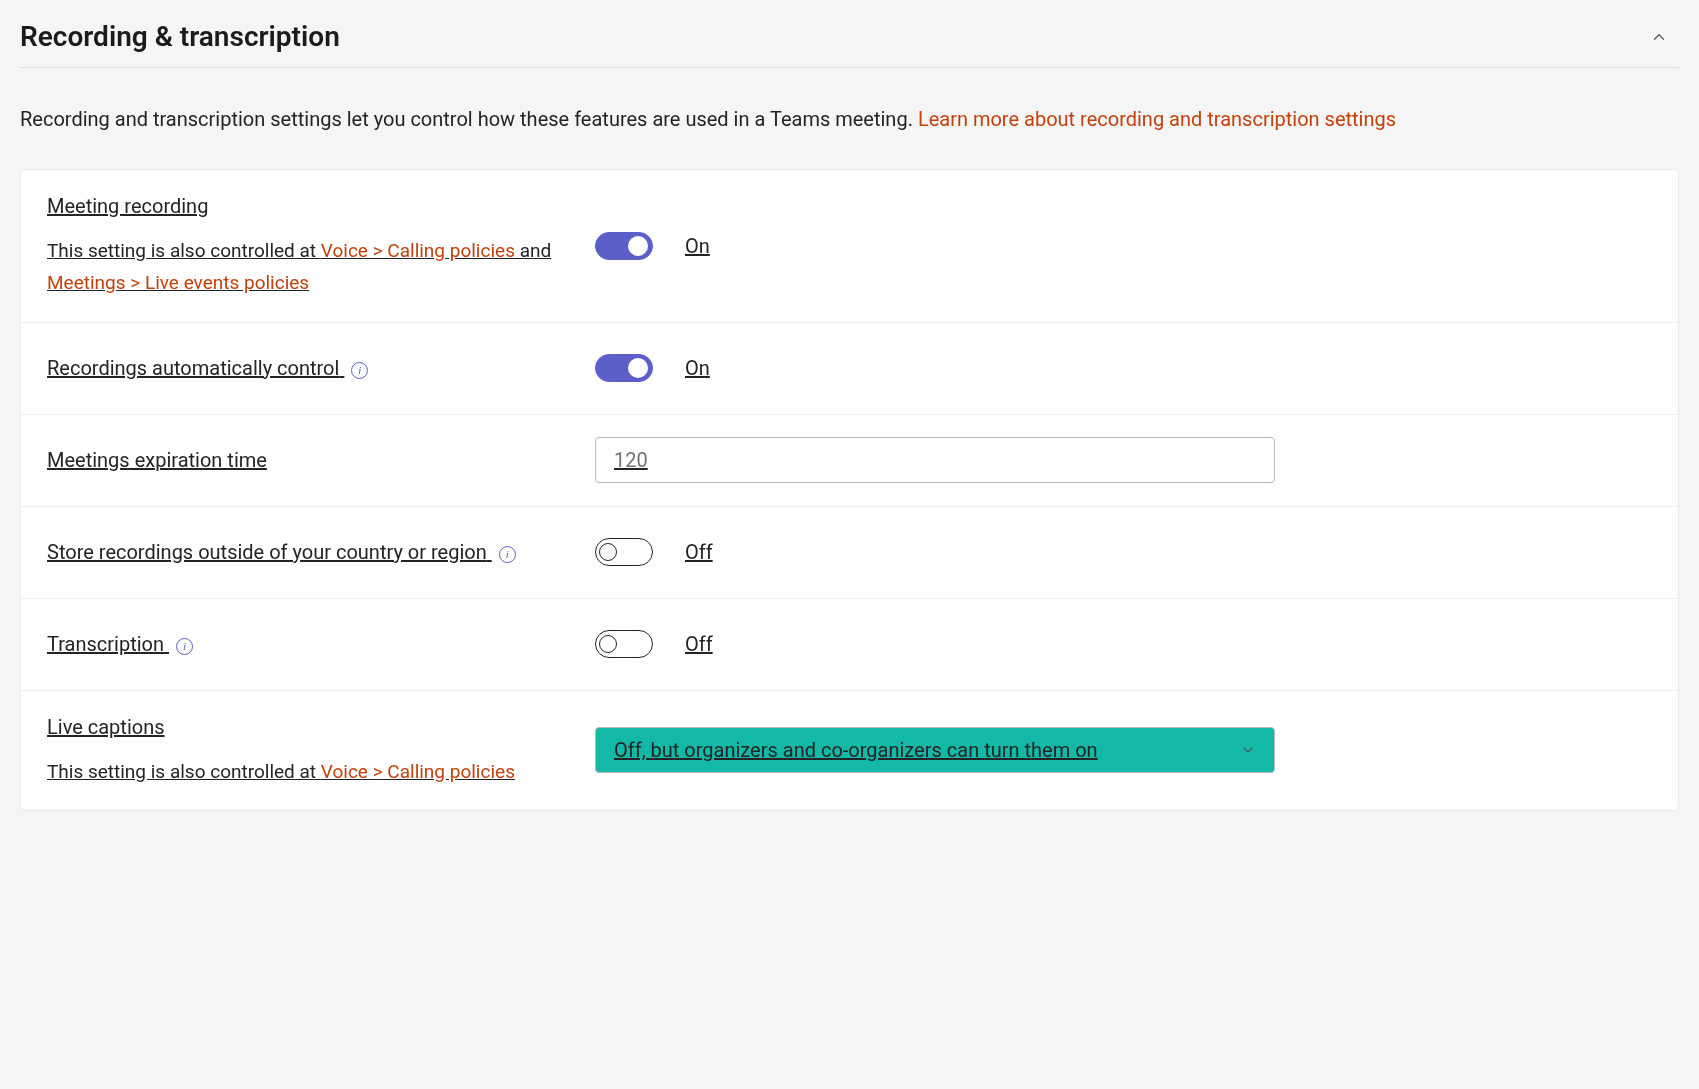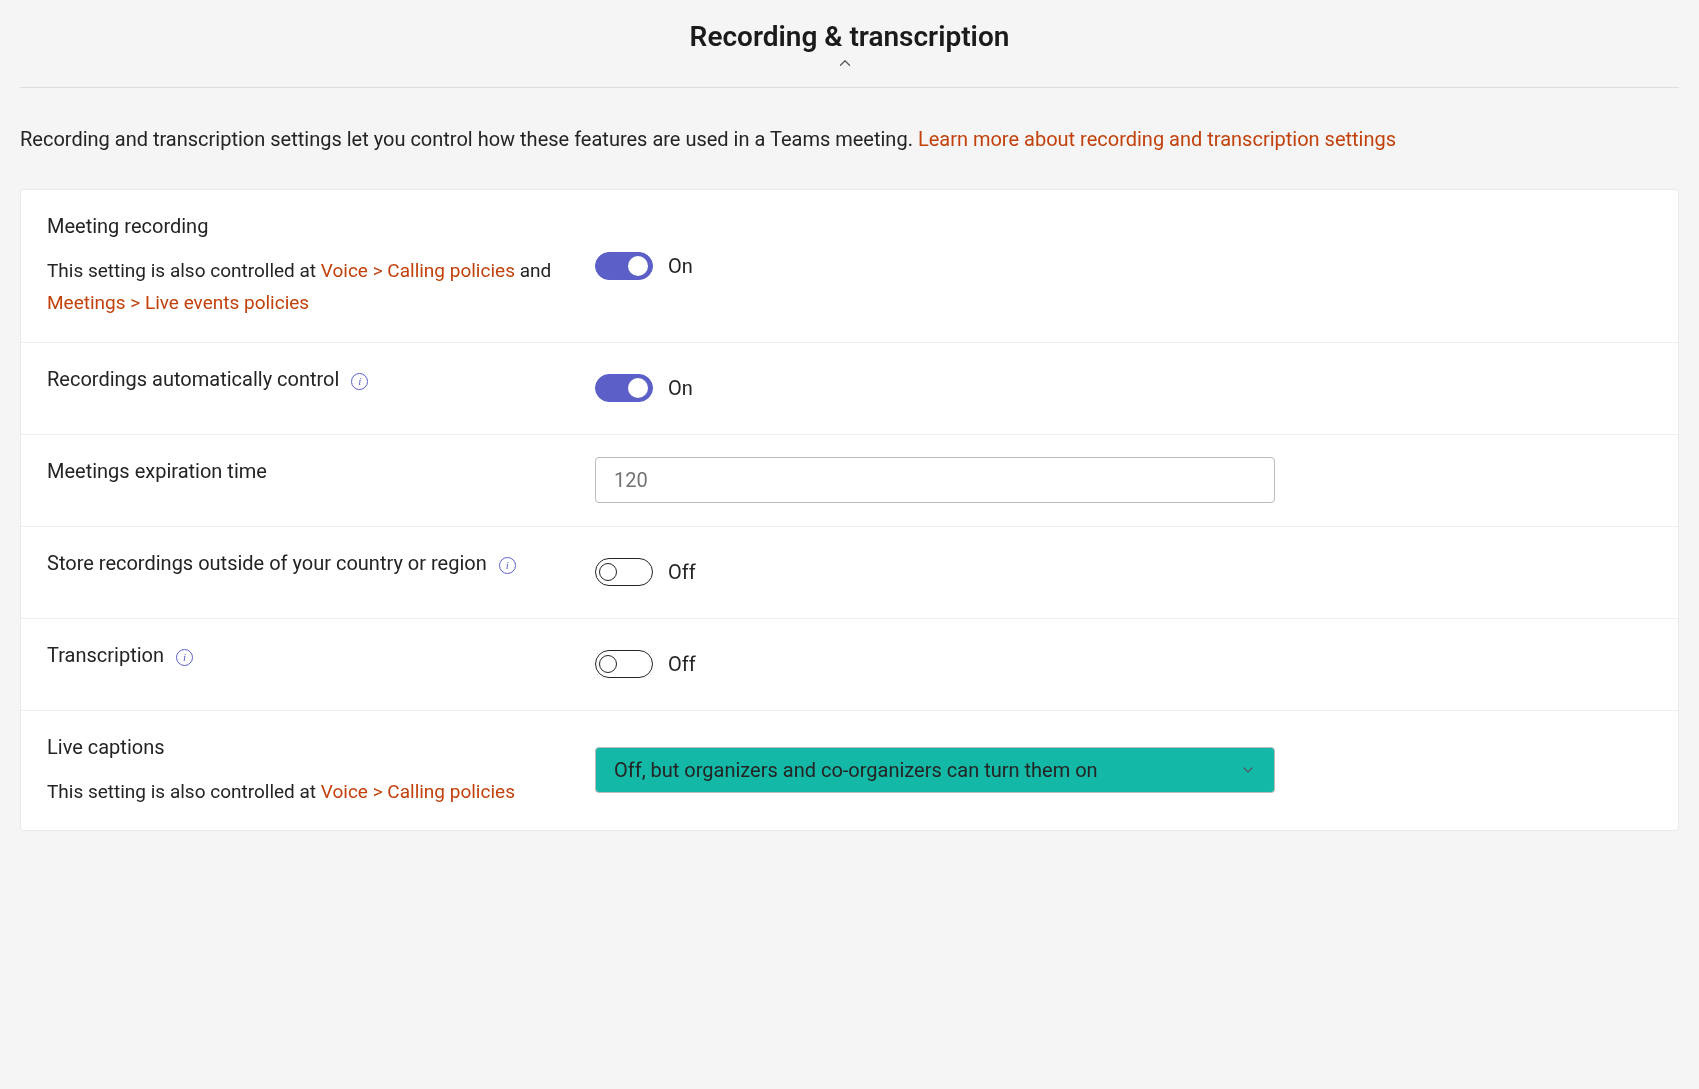--- a/index.html
+++ b/index.html
@@ -14,21 +14,20 @@
       padding: 20px;
       font-size: 20px;
     }
     .section-header {
       display: flex;
       justify-content: space-between;
       align-items: center;
       padding-bottom: 14px;
       border-bottom: 1px solid #ddd;
       margin-bottom: 36px;
-      flex-direction: column;
     }
     .section-title {
       font-size: 28px;
       font-weight: 600;
       color: #1b1b1b;
     }
     .chevron-up {
       width: 20px;
       height: 20px;
       cursor: pointer;
@@ -49,37 +48,39 @@
       text-decoration: none;
       cursor: pointer;
     }
     .settings-card {
       background: #fff;
       border: 1px solid #eaeaea;
       border-radius: 4px;
     }
     .setting-row {
       display: flex;
+      align-items: center;
       padding: 22px 26px;
       border-bottom: 1px solid #eee;
       min-height: 92px;
+      text-decoration: underline;
     }
     .setting-row:last-child {
       border-bottom: none;
     }
     .setting-label-col {
       width: 548px;
       flex-shrink: 0;
       padding-right: 20px;
     }
     .setting-control-col {
       flex: 1;
       display: flex;
       align-items: center;
-      gap: 15px;
+      gap: 32px;
     }
     .setting-label {
       font-size: 20px;
       color: #242424;
       display: inline;
       line-height: 1.45;
     }
     .setting-subtext {
       display: block;
       margin-top: 14px;

